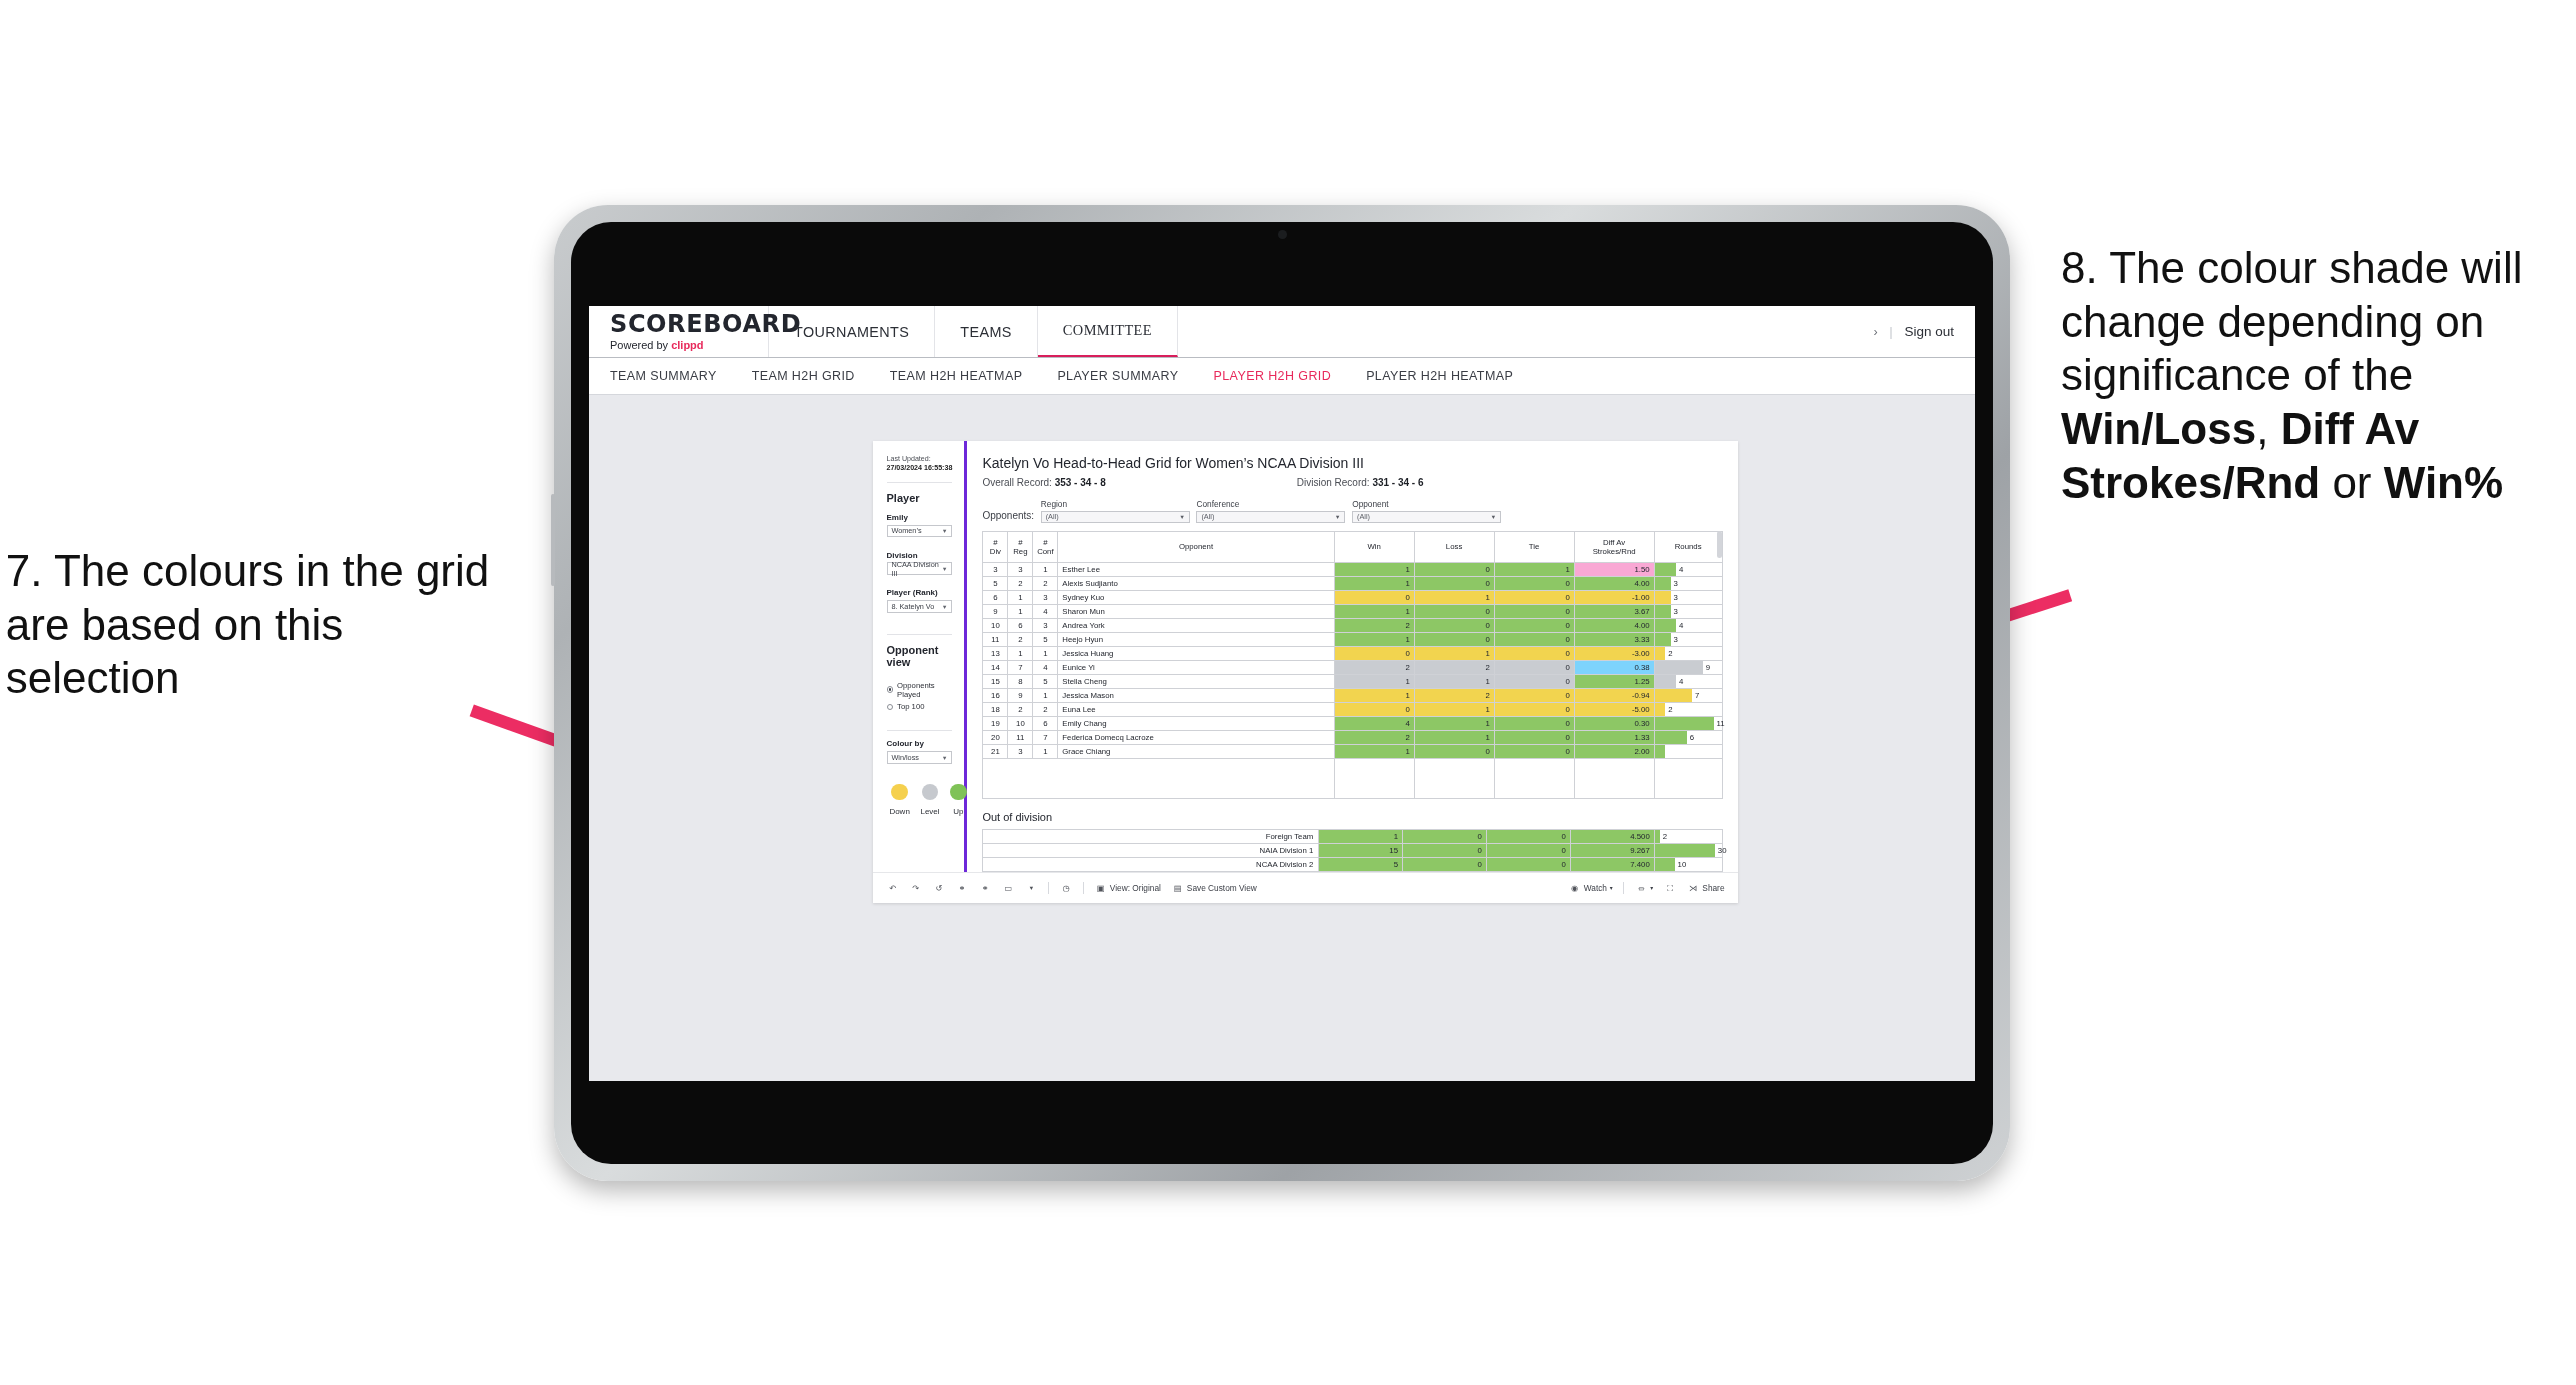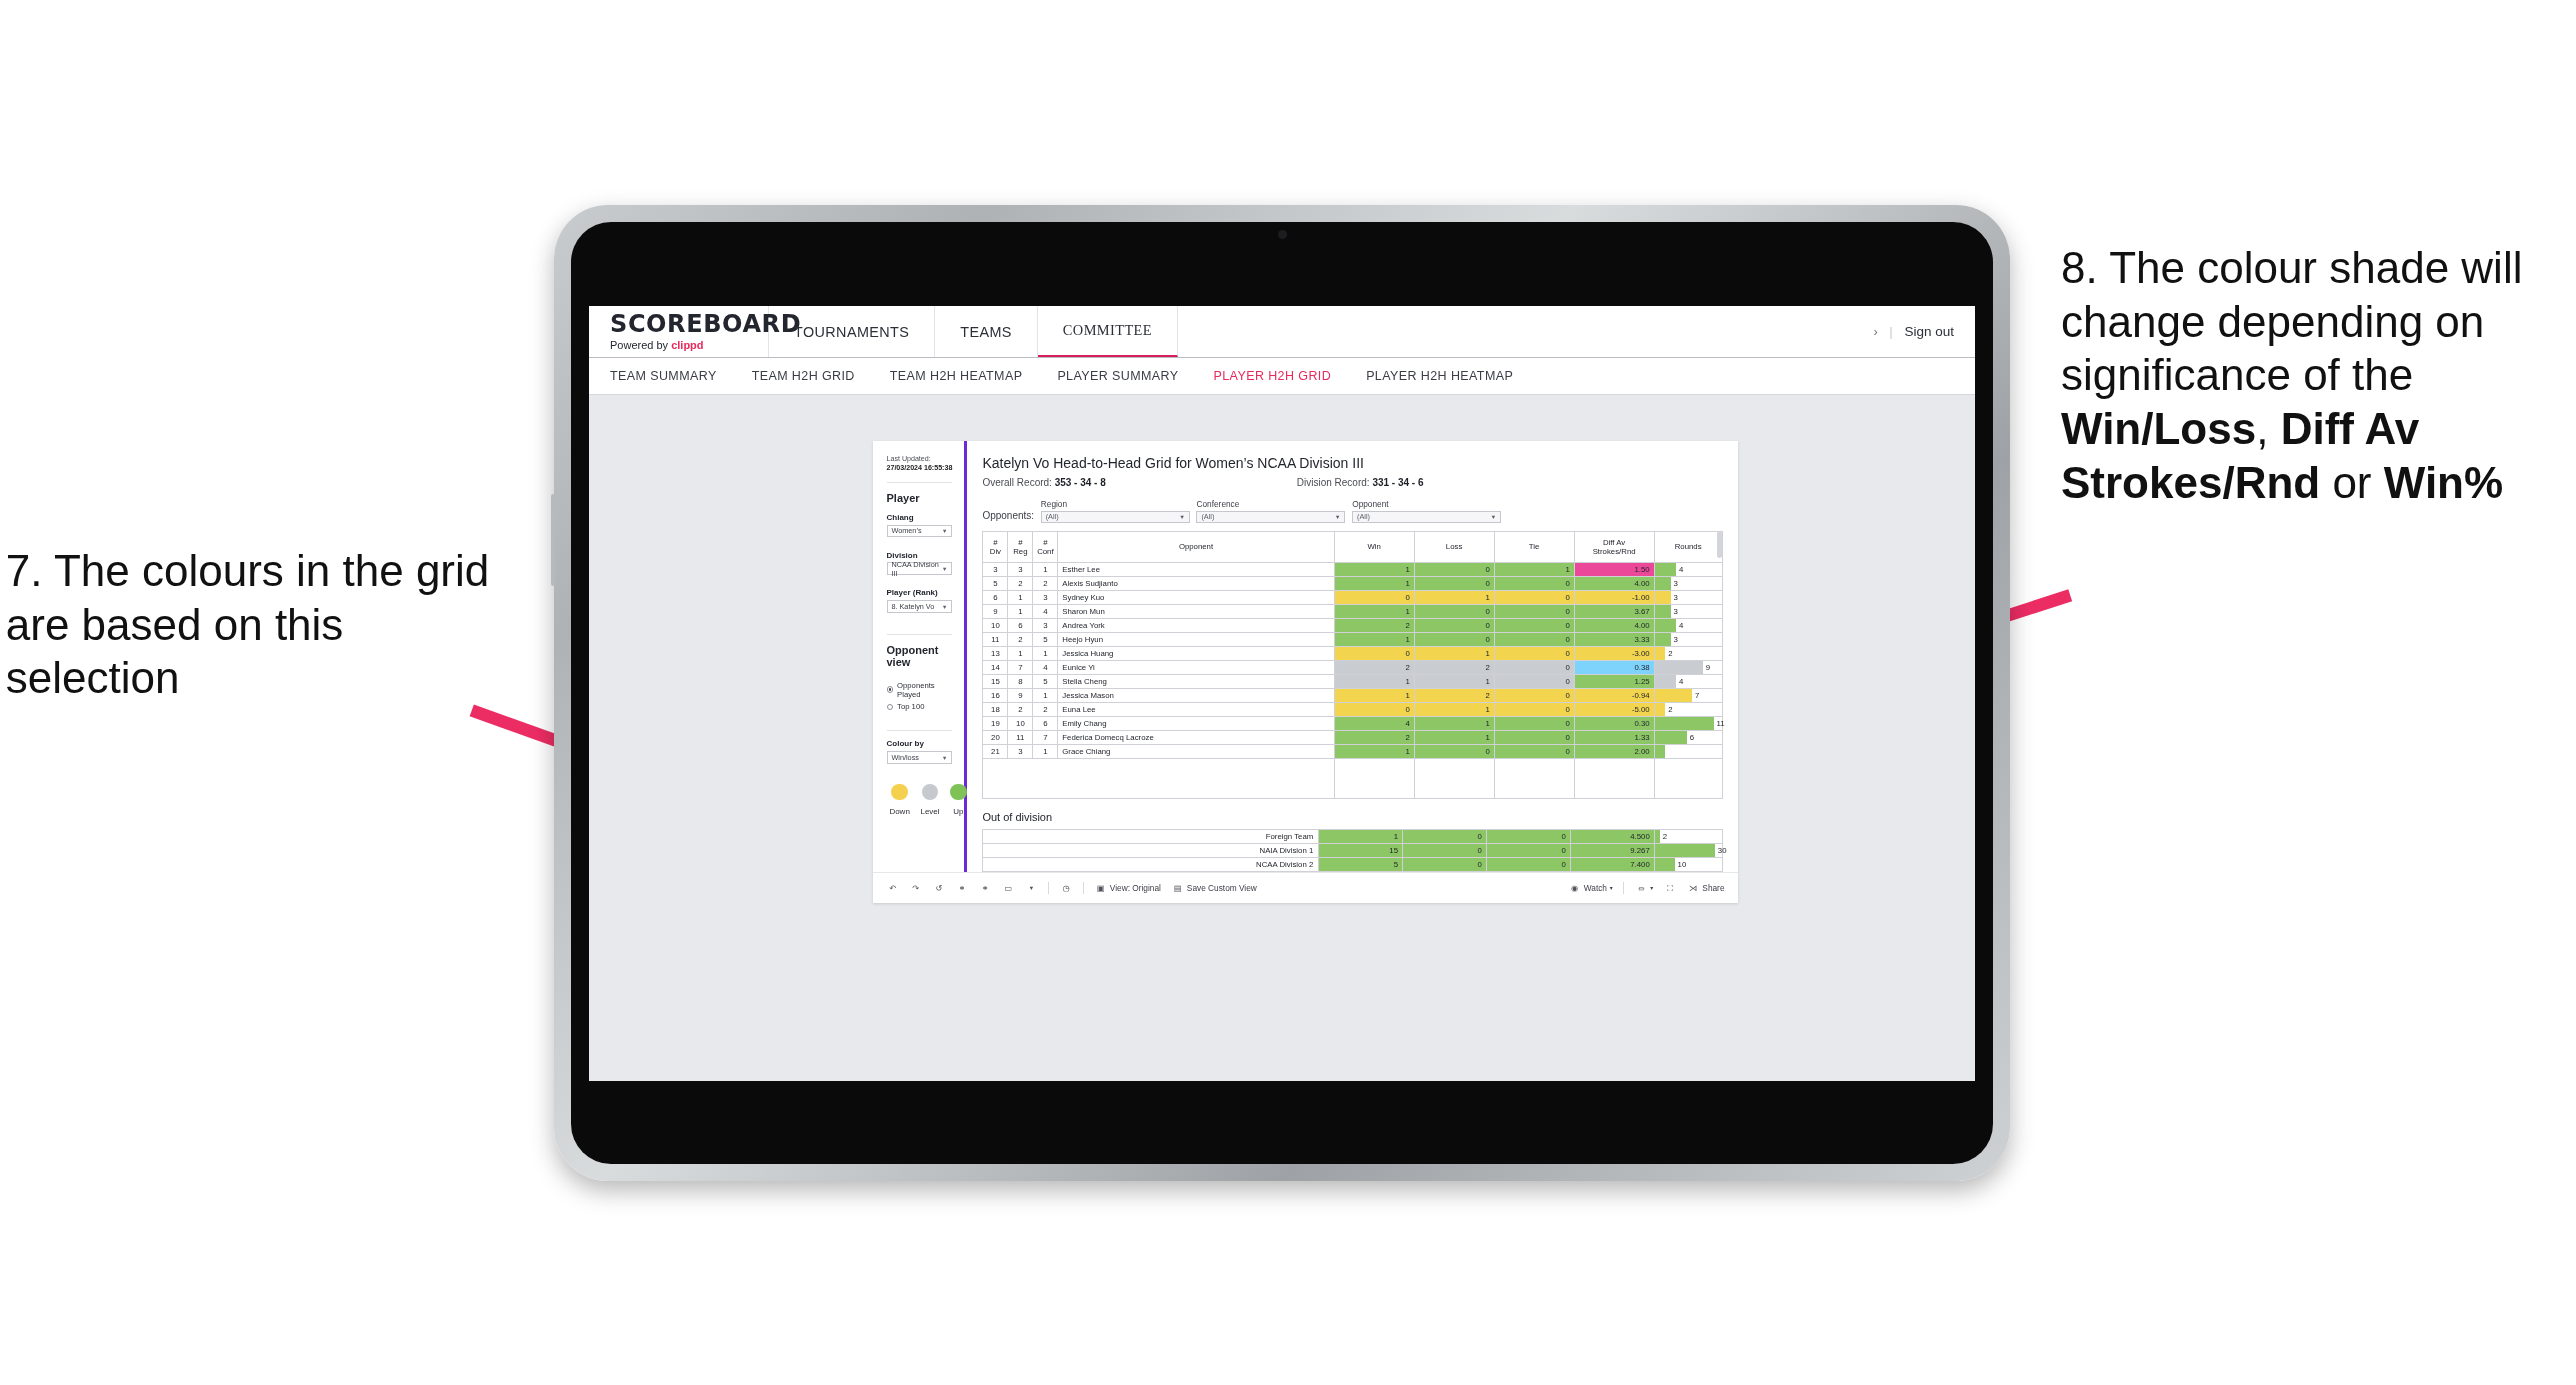--- a/index.html
+++ b/index.html
@@ -157,21 +157,21 @@
         <div class="sheet-body">
 
           <div class="side">
             <div class="upd">
               <span>Last Updated:</span>
               <b>27/03/2024 16:55:38</b>
             </div>
             <div class="hr"></div>
             <div class="side-h">Player</div>
 
-            <div class="fld-l">Chiang</div>
+            <div class="fld-l">Emily</div>
             <div class="sel">
               <span>Women’s</span>
               <i>▼</i>
             </div>
             <div class="sp"></div>
             <div class="fld-l">Division</div>
             <div class="sel">
               <span>NCAA Division III</span>
               <i>▼</i>
             </div>
@@ -271,21 +271,21 @@
                 </thead>
                 <tbody id="grid-body">
                     <tr>
                       <td class="num">3</td>
                       <td class="num">3</td>
                       <td class="num">1</td>
                       <td class="opp">Esther Lee</td>
                       <td class="val" style="background:#8DC765">1</td>
                       <td class="val" style="background:#8DC765">0</td>
                       <td class="val" style="background:#8DC765">1</td>
-                      <td class="val" style="background:#ec4899">1.50</td>
+                      <td class="val" style="background:#f9a8d4">1.50</td>
                       <td class="rounds">
                         <span class="rb" style="width:32%;background:#8DC765"></span>
                         <span class="rv" style="left:32%">4</span>
                       </td>
                     </tr>
                     <tr>
                       <td class="num">5</td>
                       <td class="num">2</td>
                       <td class="num">2</td>
                       <td class="opp">Alexis Sudjianto</td>

